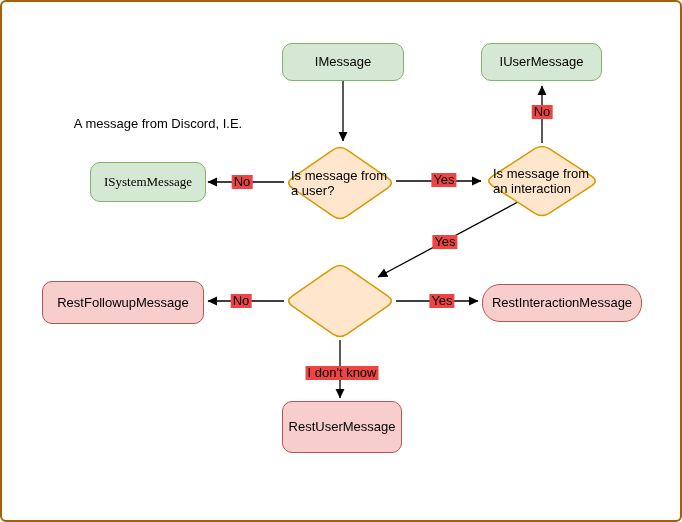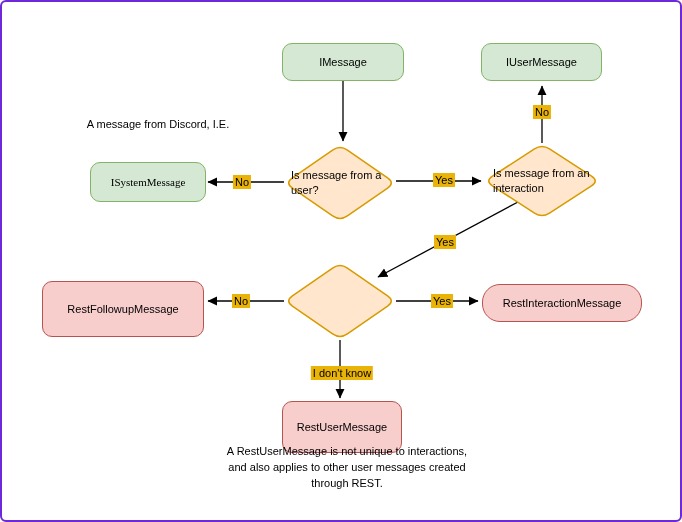--- a/index.html
+++ b/index.html
@@ -1,25 +1,25 @@
 <!DOCTYPE html>
 <html style="--if-fill: #d5e8d4; --if-border: #82b366; --dec-fill: #ffe6cc; --dec-border: #d79b00; --rest-fill: #f8cecc; --rest-border: #b85450; --arrow: #000000; --text: #000000;"><head>
 <meta charset="utf-8">
 <style>
   html, body { margin: 0; padding: 0; background: #fff; }
   .canvas {
     position: relative;
     width: 682px;
     height: 522px;
     box-sizing: border-box;
-    border: 2px solid #6d28d9;
+    border: 2px solid #a16207;
     border-radius: 6px;
     background: #fff;
     font-family: "Liberation Sans", sans-serif;
-    font-size: 11px;
+    font-size: 13px;
     color: var(--text, #000);
     overflow: hidden;
   }
   svg.layer { position: absolute; left: 0; top: 0; width: 682px; height: 522px; }
   .edge { stroke: var(--arrow, #000); stroke-width: 1.3; fill: none; }
   .arrowhead-path { fill: var(--arrow, #000); }
   .diamond { fill: var(--dec-fill, #ffe6cc); stroke: var(--dec-border, #d79b00); stroke-width: 1.5; }
 
   .node {
     position: absolute;
@@ -37,21 +37,21 @@
   .dlabel {
     position: absolute;
     transform: translate(-50%, -50%);
     width: 98px;
     text-align: left;
     line-height: 15px;
   }
   .elabel {
     position: absolute;
     transform: translate(-50%, -50%);
-    background: #eab308;
+    background: #ef4444;
     padding: 0 2px;
     white-space: nowrap;
     line-height: 14px;
   }
   .note {
     position: absolute;
     text-align: center;
     line-height: 16px;
   }
 </style>
@@ -77,37 +77,32 @@
     <line class="edge" x1="338" y1="338" x2="338" y2="396" marker-end="url(#ah)"></line>
 
     <path class="diamond" d="M290.4,186.1 Q283,181 290.4,175.9 L330.6,148.1 Q338,143 345.4,148.1 L385.6,175.9 Q393,181 385.6,186.1 L345.4,213.9 Q338,219 330.6,213.9 Z"></path>
     <path class="diamond" d="M490.5,183.9 Q483,179 490.5,174.1 L532.5,146.9 Q540,142 547.5,146.9 L589.5,174.1 Q597,179 589.5,183.9 L547.5,211.1 Q540,216 532.5,211.1 Z"></path>
     <path class="diamond" d="M290.4,304.1 Q283,299 290.4,293.9 L330.6,266.1 Q338,261 345.4,266.1 L385.6,293.9 Q393,299 385.6,304.1 L345.4,331.9 Q338,337 330.6,331.9 Z"></path>
   </svg>
 
   <div class="node green" style="left:280px; top:41px; width:122px; height:38px;">IMessage</div>
   <div class="node green" style="left:479px; top:41px; width:121px; height:38px;">IUserMessage</div>
   <div class="node green" style="left:88px; top:160px; width:116px; height:40px;font-family:Liberation Serif, serif;">ISystemMessage</div>
-  <div class="node red" style="left:40px; top:279px; width:162px; height:56px;">RestFollowupMessage</div>
+  <div class="node red" style="left:40px; top:279px; width:162px; height:43px;">RestFollowupMessage</div>
   <div class="node red" style="left:480px; top:282px; width:160px; height:38px;border-radius:18px;">RestInteractionMessage</div>
   <div class="node red" style="left:280px; top:399px; width:120px; height:52px;">RestUserMessage</div>
 
   <div class="dlabel" style="left:338px; top:181px;">Is message from a user?</div>
   <div class="dlabel" style="left:540px; top:179px;">Is message from an interaction</div>
 
   <span class="elabel" style="left:240px; top:180px;">No</span>
   <span class="elabel" style="left:442px; top:178px;">Yes</span>
   <span class="elabel" style="left:540px; top:110px;">No</span>
   <span class="elabel" style="left:443px; top:240px;">Yes</span>
   <span class="elabel" style="left:239px; top:299px;">No</span>
   <span class="elabel" style="left:440px; top:299px;">Yes</span>
   <span class="elabel" style="left:340px; top:371px;">I don't know</span>
 
   <div class="note" style="left:46px; top:114px; width:220px;">
     <div>A message from Discord, I.E.</div>
   </div>
-  <div class="note" style="left:184px; top:441px; width:322px;">
-    <div>A RestUserMessage is not unique to interactions,</div>
-    <div>and also applies to other user messages created</div>
-    <div>through REST.</div>
-  </div>
 
 </div>
 
 </body></html>

